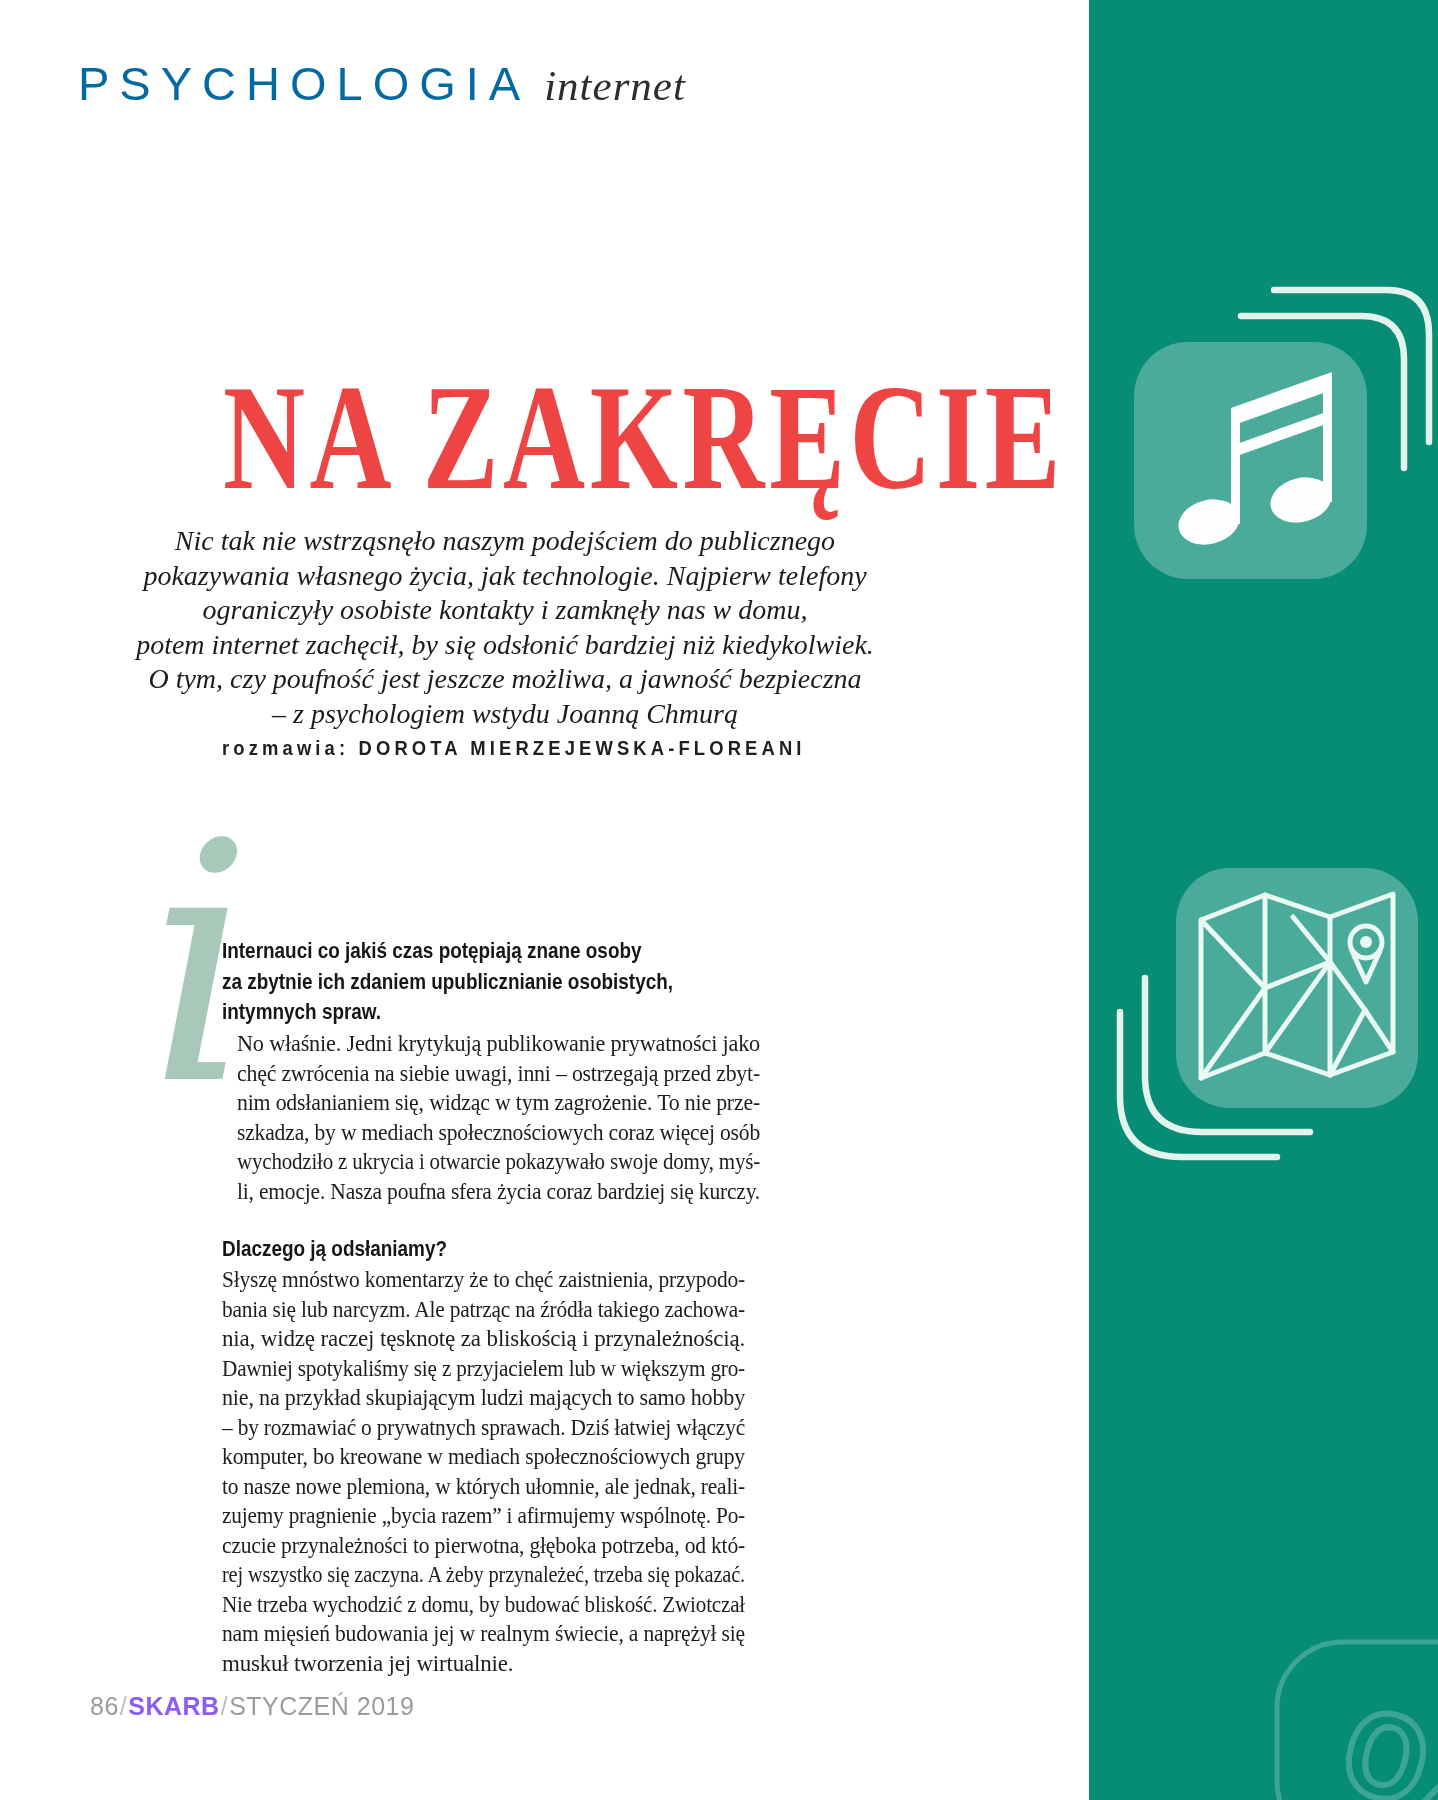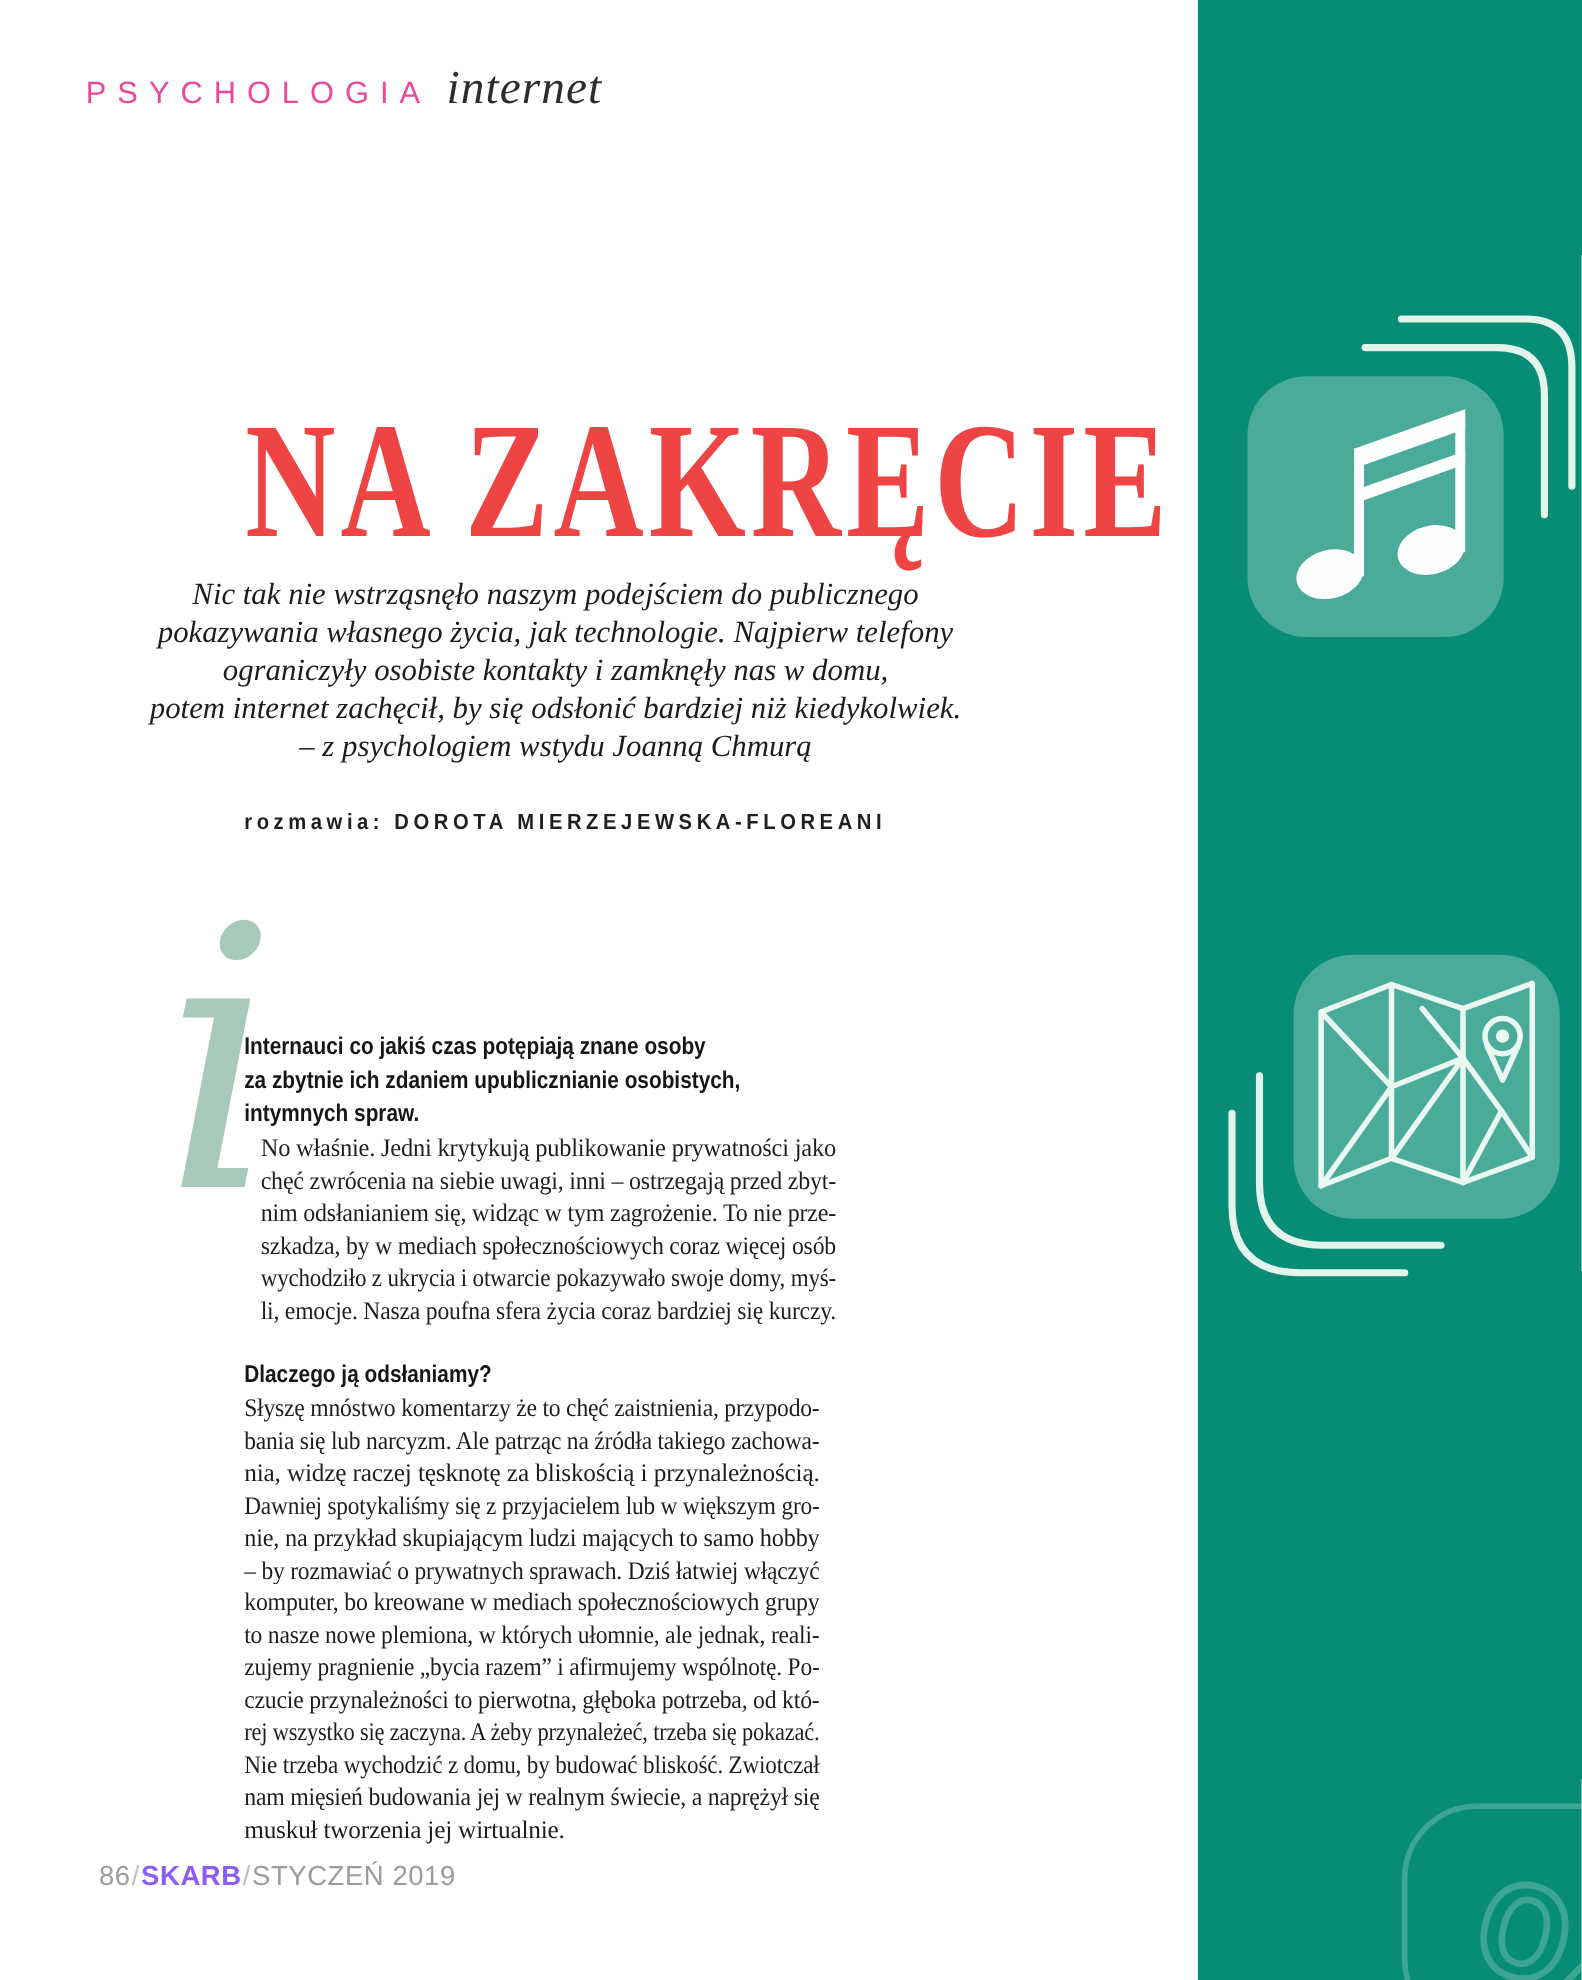--- a/index.html
+++ b/index.html
@@ -2,22 +2,22 @@
 <html><head>
 <meta charset="utf-8">
 <style>
   html,body{margin:0;padding:0;background:#e8e8e8;}
   .page{position:relative;width:1438px;height:1800px;background:#ffffff;overflow:hidden;
         font-family:"Liberation Serif",serif;}
   .probe{display:inline-block;white-space:nowrap;transform-origin:left center;}
 
   
   .kicker{position:absolute;left:78px;top:56px;white-space:nowrap;}
-  .kicker .label{font-family:"Liberation Sans",sans-serif;font-weight:400;font-size:28px;
-                 letter-spacing:10px;color:#ec4899;}
+  .kicker .label{font-family:"Liberation Sans",sans-serif;font-weight:400;font-size:47px;
+                 letter-spacing:10px;color:#0369a1;}
   .kicker .topic{font-family:"Liberation Serif",serif;font-style:italic;font-size:43px;
                  color:#2d2d2d;margin-left:14px;letter-spacing:1px;}
 
   
   .title-script{position:absolute;left:75px;top:250px;width:860px;text-align:center;
                 font-family:"Liberation Serif",serif;font-style:italic;font-weight:700;
                 font-size:168px;line-height:1;color:#2BA189;z-index:2;}
   .title-caps{position:absolute;left:88px;top:362px;width:842px;text-align:center;
               font-family:"Liberation Serif",serif;font-weight:700;font-size:150px;line-height:1;
               letter-spacing:6px;color:#ef4444;z-index:1;}
@@ -66,20 +66,21 @@
     <span class="label">PSYCHOLOGIA</span><span class="topic">internet</span>
   </div>
 
   <div class="title-caps"><span class="probe" style="transform: scaleX(0.757162); transform-origin: center center;">NA ZAKRĘCIE</span></div>
 
   <div class="intro">
     <div class="iline"><span class="probe">Nic tak nie wstrząsnęło naszym podejściem do publicznego</span></div>
     <div class="iline"><span class="probe">pokazywania własnego życia, jak technologie. Najpierw telefony</span></div>
     <div class="iline"><span class="probe">ograniczyły osobiste kontakty i zamknęły nas w domu,</span></div>
     <div class="iline"><span class="probe">potem internet zachęcił, by się odsłonić bardziej niż kiedykolwiek.</span></div>
+    <div class="iline"><span class="probe">O tym, czy poufność jest jeszcze możliwa, a jawność bezpieczna</span></div>
     <div class="iline"><span class="probe">– z psychologiem wstydu Joanną Chmurą</span></div>
   </div>
 
   <div class="byline">
     <span>rozmawia:</span>
     <span>DOROTA MIERZEJEWSKA-FLOREANI</span>
   </div>
 
   <div class="dropcap">i</div>
 

